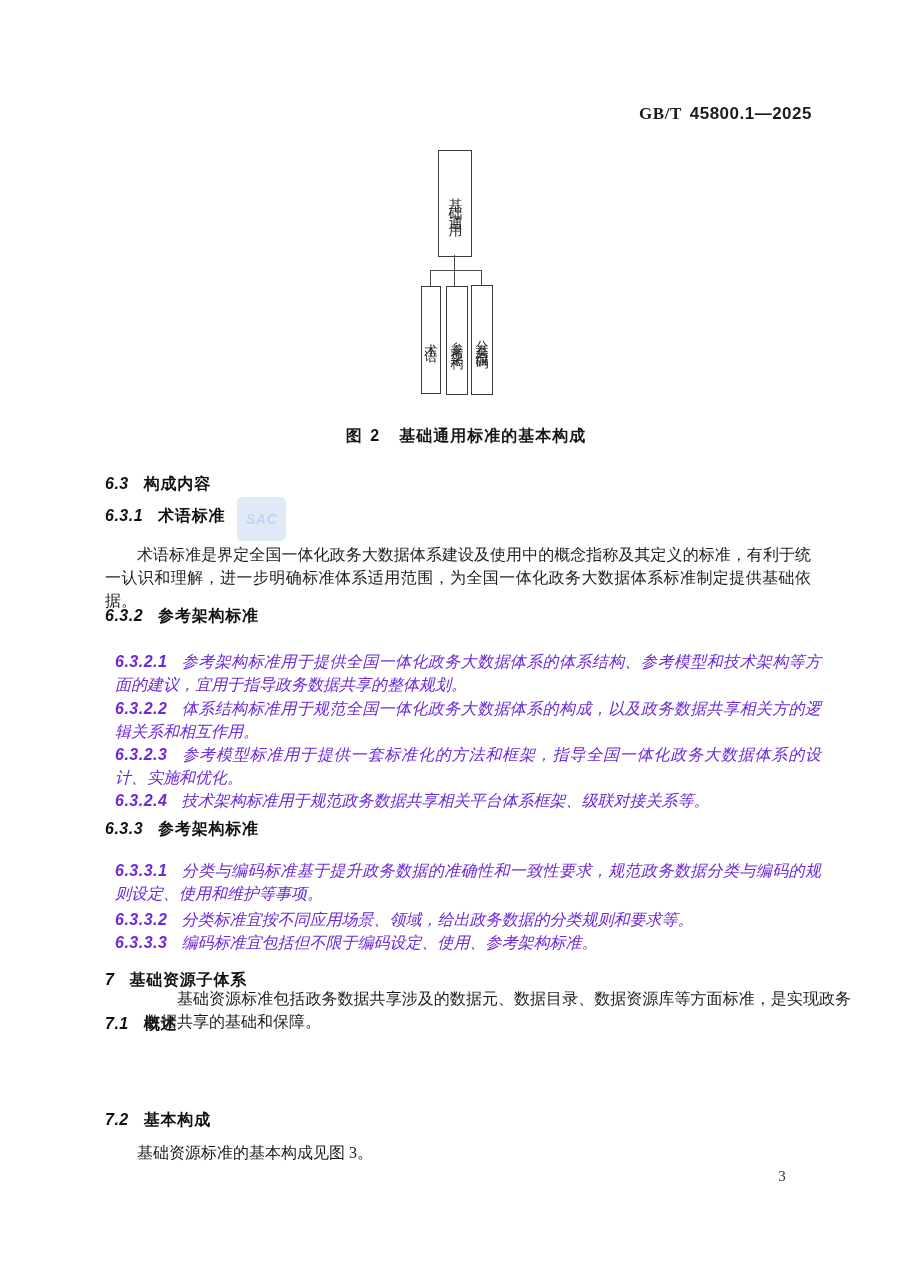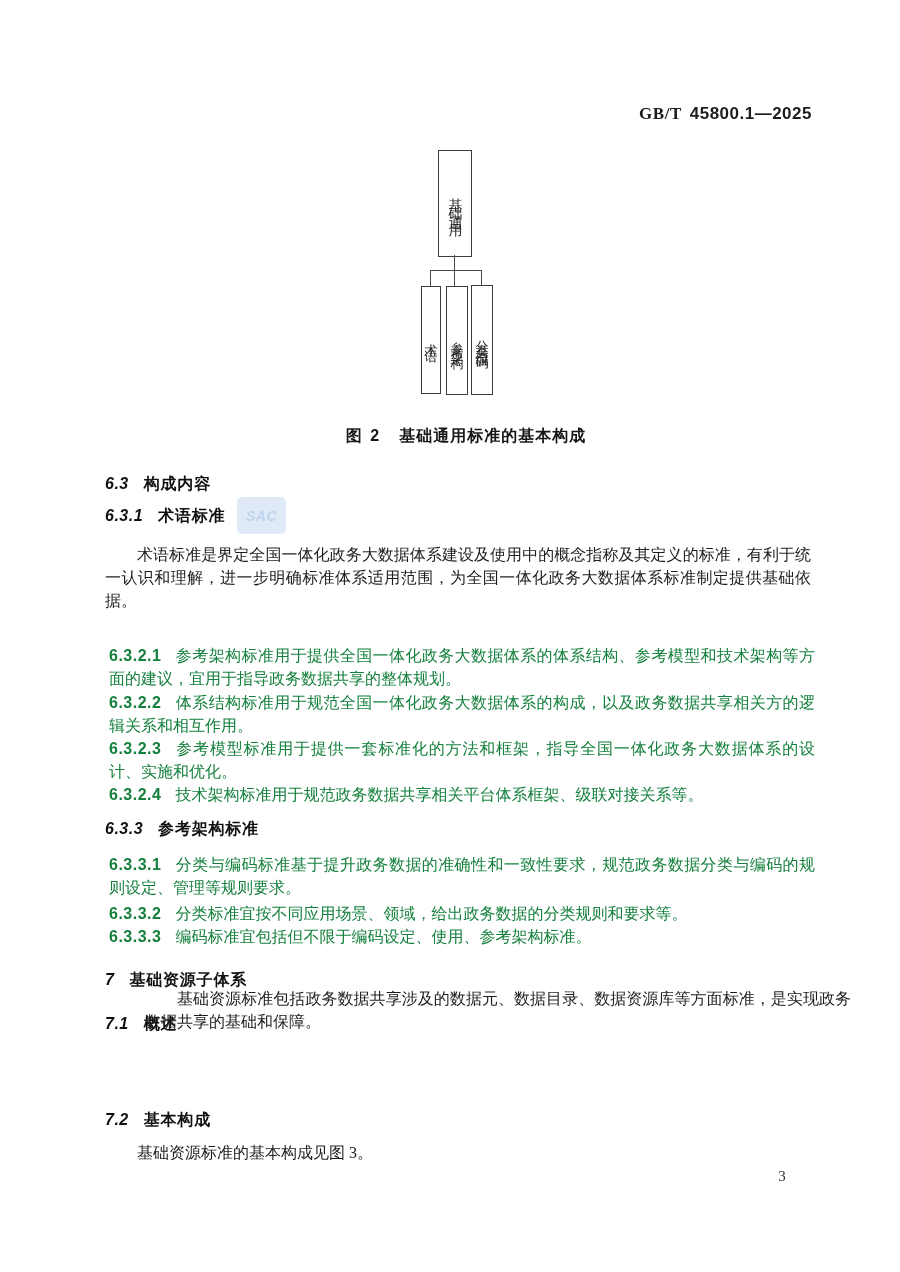--- a/index.html
+++ b/index.html
@@ -40,36 +40,36 @@
   
   .caption{
     position:absolute;left:105px;top:426px;width:706px;text-align:center;
     font-family:"Liberation Sans","DejaVu Sans",sans-serif;
     font-weight:bold;font-size:16px;color:#161616;white-space:nowrap;
   }
   .caption .cap-title{margin-left:18px;letter-spacing:1px;}
   .caption .cap-label{letter-spacing:2px;padding-left:16px;}
   
   .watermark{
-    position:absolute;left:237px;top:497px;width:49px;height:37px;
+    position:absolute;left:237px;top:497px;width:49px;height:44px;
     background:#e0eaf7;border-radius:5px;
     display:flex;align-items:center;justify-content:center;
     font-family:"Liberation Sans",sans-serif;font-style:italic;font-weight:bold;
     font-size:14px;color:#bfd4ee;letter-spacing:.5px;
   }
   
   .blk{position:absolute;left:105px;width:706px;font-size:16px;line-height:23px;}
   .heading{
     font-family:"Liberation Sans","DejaVu Sans",sans-serif;
     font-weight:bold;color:#111;white-space:nowrap;letter-spacing:.8px;
   }
   .heading .num{font-family:"Liberation Sans",sans-serif;margin-right:15px;letter-spacing:.5px;font-style:italic;}
   .para{text-align:justify;margin:0;color:#1d1d1d;}
   .para.indent{text-indent:2em;}
-  .np{text-align:justify;margin:4px;color:#15803d;}
+  .np{text-align:justify;margin:10px;color:#6d28d9;font-style:italic;}
   .np .num{
     font-family:"Liberation Sans","DejaVu Sans",sans-serif;
     font-weight:600;margin-right:14px;letter-spacing:.5px;
   }
   
   .b0{top:472px;}  .b1{top:504px;}  .b2{top:543px;}  .b3{top:604px;}
   .b4{top:640px;}  .b5{top:687px;}  .b6{top:733px;}  .b7{top:779px;}
   .b8{top:817px;}  .b9{top:849px;}  .b10{top:898px;} .b11{top:921px;}
   .b12{top:968px;} .b13{top:1012px;}.b14{top:987px;margin-left:40px;}.b15{top:1108px;}
   .b16{top:1141px;}
@@ -119,20 +119,23 @@
   <div class="blk b0 heading">
     <span class="num">6.3</span><span>构成内容</span>
   </div>
 
   <div class="blk b1 heading">
     <span class="num">6.3.1</span><span>术语标准</span>
   </div>
 
   <p class="blk b2 para indent">术语标准是界定全国一体化政务大数据体系建设及使用中的概念指称及其定义的标准，有利于统一认识和理解，进一步明确标准体系适用范围，为全国一体化政务大数据体系标准制定提供基础依据。</p>
 
+  <div class="blk b3 heading">
+    <span class="num">6.3.2</span><span>参考架构标准</span>
+  </div>
 
   <p class="blk b4 np">
     <span class="num">6.3.2.1</span><span>参考架构标准用于提供全国一体化政务大数据体系的体系结构、参考模型和技术架构等方面的建议，宜用于指导政务数据共享的整体规划。</span>
   </p>
 
   <p class="blk b5 np">
     <span class="num">6.3.2.2</span><span>体系结构标准用于规范全国一体化政务大数据体系的构成，以及政务数据共享相关方的逻辑关系和相互作用。</span>
   </p>
 
   <p class="blk b6 np">
@@ -141,21 +144,21 @@
 
   <p class="blk b7 np">
     <span class="num">6.3.2.4</span><span>技术架构标准用于规范政务数据共享相关平台体系框架、级联对接关系等。</span>
   </p>
 
   <div class="blk b8 heading">
     <span class="num">6.3.3</span><span>参考架构标准</span>
   </div>
 
   <p class="blk b9 np">
-    <span class="num">6.3.3.1</span><span>分类与编码标准基于提升政务数据的准确性和一致性要求，规范政务数据分类与编码的规则设定、管理等规则要求。</span>
+    <span class="num">6.3.3.1</span><span>分类与编码标准基于提升政务数据的准确性和一致性要求，规范政务数据分类与编码的规则设定、使用和维护等事项。</span>
   </p>
 
   <p class="blk b10 np">
     <span class="num">6.3.3.2</span><span>分类标准宜按不同应用场景、领域，给出政务数据的分类规则和要求等。</span>
   </p>
 
   <p class="blk b11 np">
     <span class="num">6.3.3.3</span><span>编码标准宜包括但不限于编码设定、使用、参考架构标准。</span>
   </p>
 

